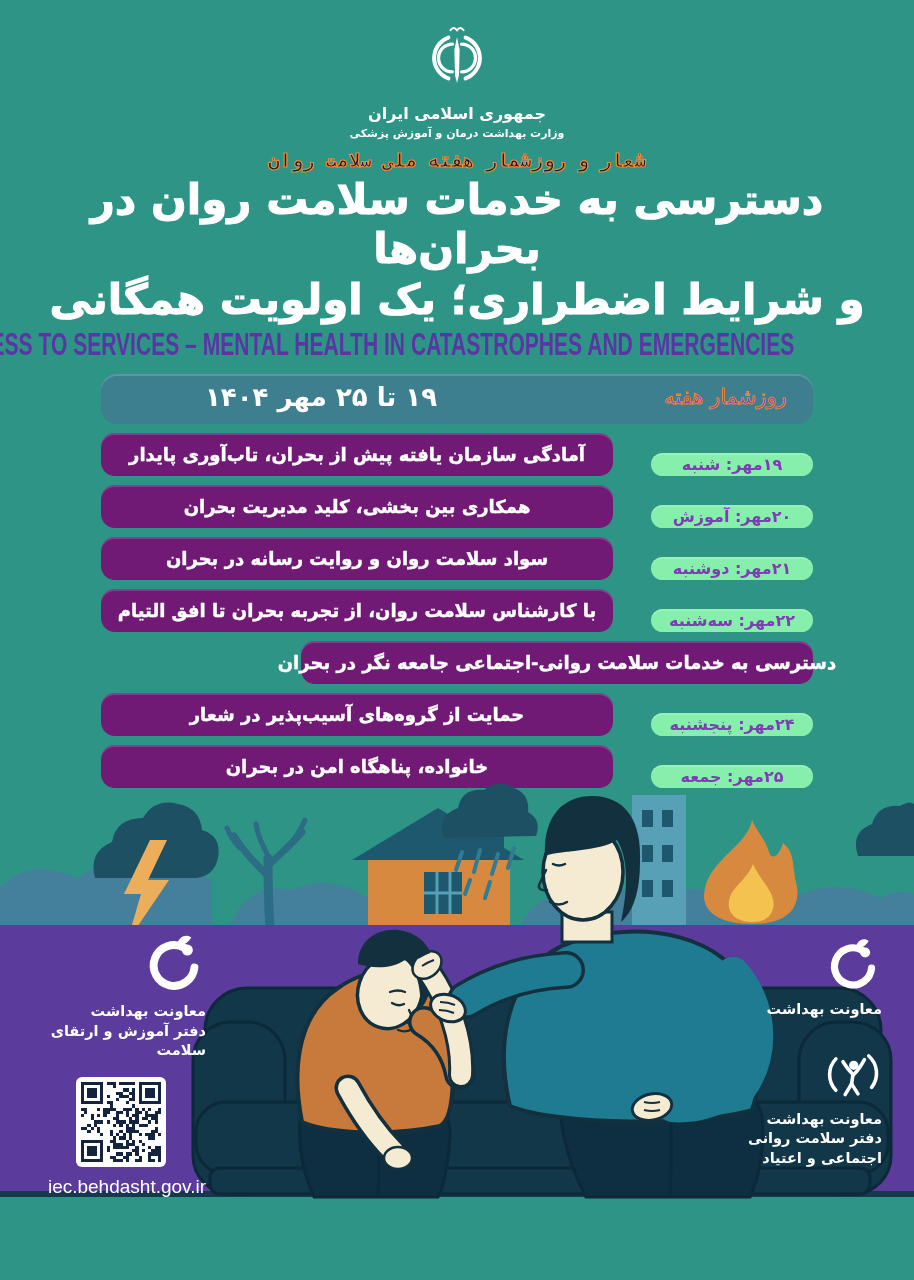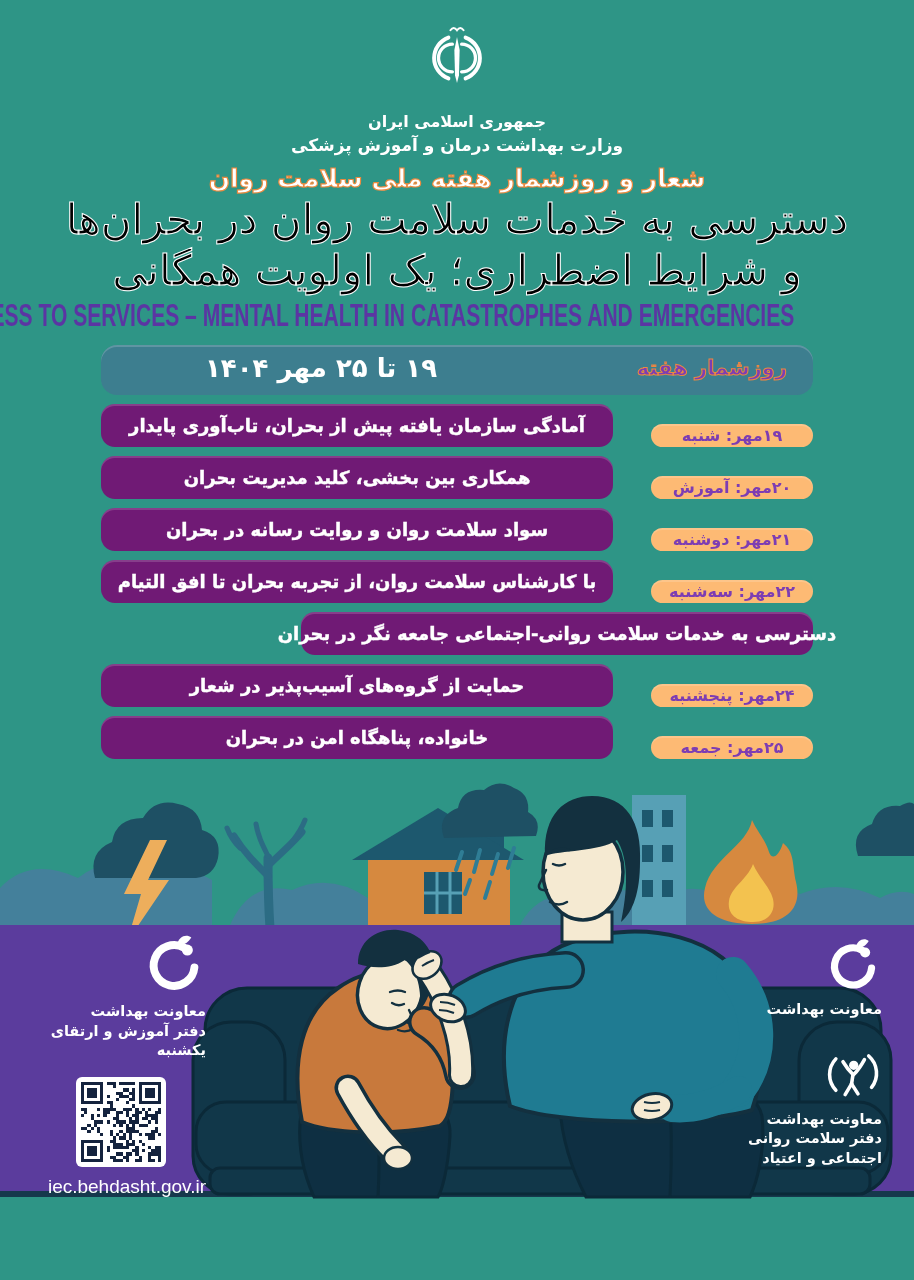--- a/index.html
+++ b/index.html
@@ -3,44 +3,44 @@
 <meta charset="utf-8">
 <style>
   html,body{margin:0;padding:0;}
   body{width:914px;height:1280px;overflow:hidden;background:#2e9586;position:relative;
        font-family:"DejaVu Sans",sans-serif;}
   .poster{position:absolute;inset:0;}
 
   
   .gov-header{padding-top:22px;text-align:center;color:#fff;}
   .gov-header svg{display:block;margin:0 auto;}
-  .gov-line1{margin-top:18px;font-size:16px;font-weight:bold;}
-  .gov-line2{margin-top:4px;font-size:17px;font-weight:bold;}
+  .gov-line1{margin-top:10px;font-size:16px;font-weight:bold;}
+  .gov-line2{margin-top:4px;font-size:11px;font-weight:bold;}
 
   
   .titles{text-align:center;}
-  .slogan{margin-top:9px;font-size:25px;font-weight:bold;color:#ffffff;
+  .slogan{margin-top:9px;font-size:19px;font-weight:bold;color:#0f172a;font-family:Liberation Mono, monospace;
           -webkit-text-stroke:1.2px #ed8a3e;}
-  .main-title{margin:2px 0 0 0;font-size:42px;line-height:1.17;font-weight:normal;color:#000000;
+  .main-title{margin:2px 0 0 0;font-size:42px;line-height:1.17;font-weight:bold;color:#ffffff;
               -webkit-text-stroke:1px #ffffff;letter-spacing:-1px;}
   .english{margin-top:5px;}
   .english span{display:inline-block;white-space:nowrap;font-weight:bold;font-size:27px;
                 color:#5b35a3;transform:scale(0.78,1.18);transform-origin:center;
                 letter-spacing:0px;font-family:"Liberation Sans",sans-serif;}
 
   
   .schedule{width:712px;margin:14px auto 0 auto;direction:rtl;}
   .sched-header{position:relative;height:50px;border-radius:16px;background:#3d7e8f;
                 box-shadow:inset 0 2px 0 rgba(255,255,255,.18);margin-bottom:9px;}
-  .sh-label{position:absolute;right:26px;top:11px;font-size:21px;font-weight:bold;color:#7d3db3;
+  .sh-label{position:absolute;right:26px;top:11px;font-size:21px;font-weight:normal;color:#7d3db3;
             -webkit-text-stroke:1px #ed8a3e;}
   .sh-date{position:absolute;left:100px;top:8px;width:240px;text-align:center;
            font-size:26px;font-weight:bold;color:#fff;}
   .srow{display:flex;justify-content:space-between;height:43px;margin-bottom:9px;}
-  .day-pill{width:162px;border-radius:14px;background:#fdba74;color:#7d3db3;
+  .day-pill{width:162px;border-radius:14px;background:#86efac;color:#7d3db3;
             box-shadow:inset 0 2px 0 rgba(255,255,255,.16);
             display:flex;align-items:center;justify-content:center;
             font-size:16px;font-weight:bold;white-space:nowrap;margin-top:20px;}
   .topic-pill{width:512px;border-radius:14px;background:#701a75;color:#ffffff;
             box-shadow:inset 0 2px 0 rgba(255,255,255,.16);
             display:flex;align-items:center;justify-content:center;
             font-size:18px;font-weight:bold;white-space:nowrap;
             -webkit-text-stroke:.4px #fff;}
 
   
@@ -262,21 +262,21 @@
 
     <div class="foot-col foot-left">
       <svg width="64" height="66" viewBox="0 0 80 84">
         <g stroke="#ffffff" fill="none" stroke-linecap="round">
           <path d="M53,20 A26,26 0 1 0 66,45" stroke-width="10"></path>
           <path d="M44,16 C46,5 56,2 62,7 C58,14 51,18 44,16 Z" fill="#ffffff" stroke="none"></path>
         </g>
         <circle cx="57" cy="23" r="7" fill="#ffffff"></circle>
       </svg>
       <div class="org-line">معاونت بهداشت</div>
-      <div class="org-line">دفتر آموزش و ارتقای یکشنبه</div>
+      <div class="org-line">دفتر آموزش و ارتقای سلامت</div>
       <div class="qr-wrap">
         <svg id="qr" width="80" height="80" viewBox="0 0 25 25" shape-rendering="crispEdges">
             <rect x="8" y="0" width="1" height="1" fill="#14233e"></rect>
             <rect x="9" y="0" width="1" height="1" fill="#14233e"></rect>
             <rect x="10" y="0" width="1" height="1" fill="#14233e"></rect>
             <rect x="12" y="0" width="1" height="1" fill="#14233e"></rect>
             <rect x="13" y="0" width="1" height="1" fill="#14233e"></rect>
             <rect x="14" y="0" width="1" height="1" fill="#14233e"></rect>
             <rect x="15" y="0" width="1" height="1" fill="#14233e"></rect>
             <rect x="16" y="0" width="1" height="1" fill="#14233e"></rect>

